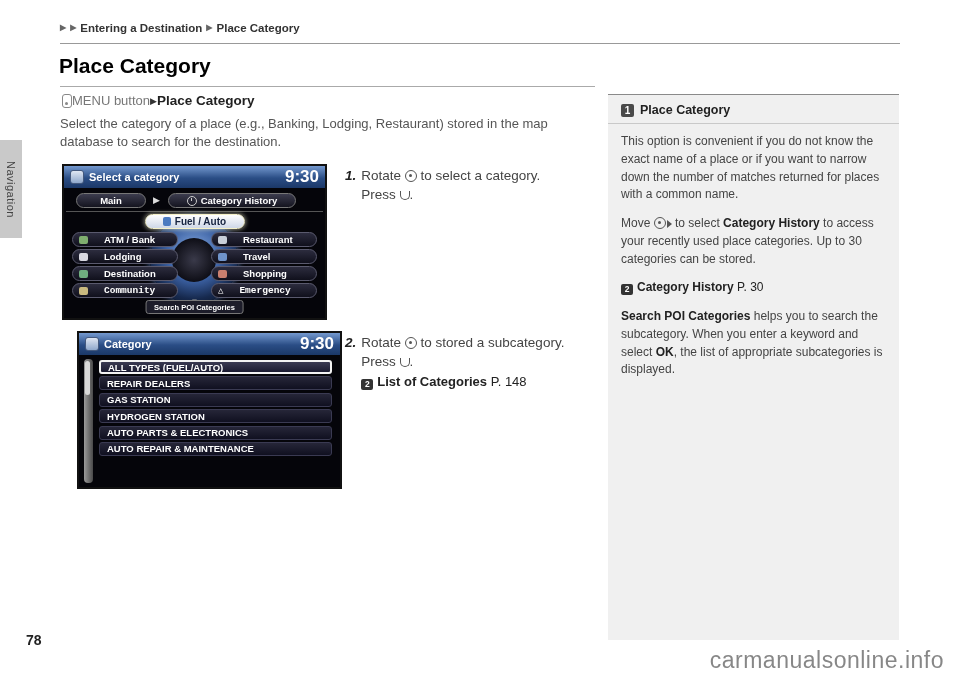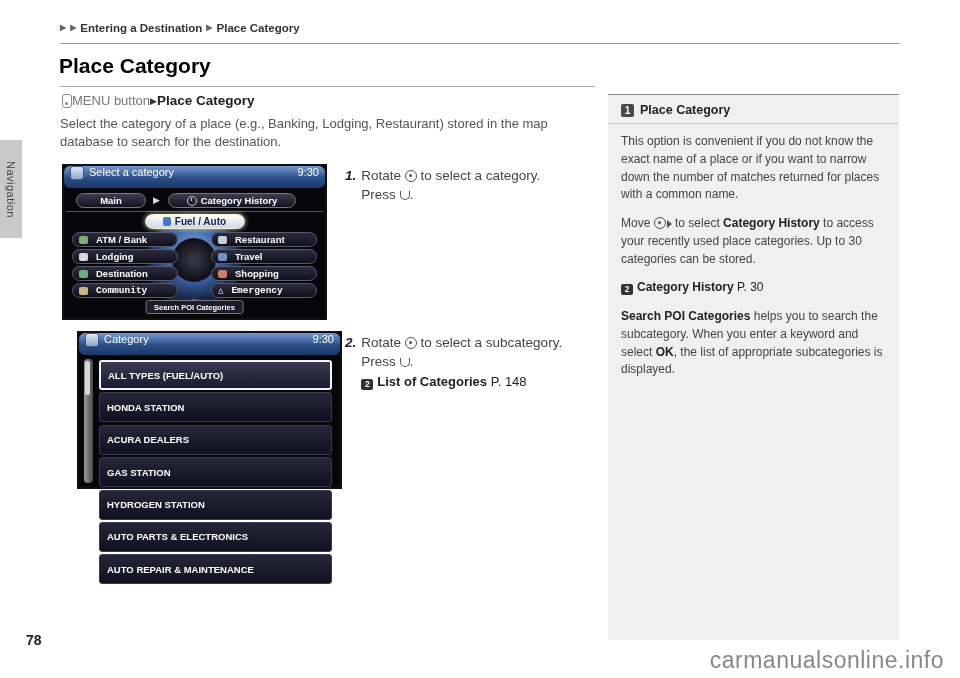--- a/index.html
+++ b/index.html
@@ -32,25 +32,25 @@
   .side-tab span{writing-mode:vertical-rl;font-size:11px;color:#444;letter-spacing:.5px;}
   .page-num{position:absolute;left:26px;top:632px;font-size:14px;font-weight:bold;color:#222;}
   .watermark{position:absolute;right:16px;bottom:4px;font-size:23px;color:#737373;opacity:.85;letter-spacing:.5px;}
 
   
   .shot{position:absolute;width:265px;background:#05050a;border:2px solid #111;box-sizing:border-box;}
   .shot1{left:62px;top:164px;height:156px;}
   .shot2{left:62px;top:331px;height:158px;margin-left:15px;}
   .shot-header{position:absolute;left:0;top:0;right:0;height:22px;
                background:linear-gradient(#7499cf,#2a4d85 55%,#1b3868);
-               display:flex;padding:0 6px;color:#fff;font-weight:normal;font-size:11px;box-sizing:border-box;border-radius:6px;}
+               display:flex;align-items:center;padding:0 6px;color:#fff;font-weight:bold;font-size:11px;box-sizing:border-box;}
   .scr-icon{width:12px;height:12px;border-radius:3px;background:linear-gradient(#dfe6f2,#8fa8cc);
             border:1px solid #44597e;flex:none;}
   .scr-title{flex:1;margin-left:5px;white-space:nowrap;}
-  .scr-time{font-size:11px;}
+  .scr-time{font-size:17px;}
 
   
   .tab{position:absolute;height:15px;background:linear-gradient(#3c3c4e,#14141f);border:1px solid #777;
        border-radius:8px;color:#fff;font-size:9.5px;font-weight:bold;display:flex;align-items:center;
        justify-content:center;gap:4px;box-sizing:border-box;z-index:3;}
   .tab-main{left:12px;top:27px;width:70px;}
   .tab-hist{left:104px;top:27px;width:128px;}
   .tab-arrow{position:absolute;left:89px;top:29px;color:#ddd;font-size:9px;z-index:3;}
   .clock-icon{width:8px;height:8px;border:1px solid #ccc;border-radius:50%;position:relative;flex:none;}
   .clock-icon::after{content:"";position:absolute;left:3px;top:1px;width:1px;height:3px;background:#ccc;}
@@ -72,34 +72,34 @@
   .ci-rest{background:#c9cfd8;}
   .ci-lodg{background:#d8d8e0;}
   .ci-trav{background:#6f93c9;}
   .ci-recr{background:#6fae7f;}
   .ci-shop{background:#c97f6f;}
   .ci-comm{background:#c9b97f;}
   .ci-emer{color:#fff;font-size:9px;line-height:8px;width:auto;background:none;}
 
   .cat{position:absolute;width:106px;height:15px;background:linear-gradient(#2c2c3e,#10101c);
        border:1px solid #5a5a6e;border-radius:8px;color:#fff;font-size:9.5px;font-weight:bold;
-       display:flex;align-items:center;gap:8px;padding:0 6px;box-sizing:border-box;z-index:4;white-space:nowrap;}
+       display:flex;align-items:center;gap:16px;padding:0 6px;box-sizing:border-box;z-index:4;white-space:nowrap;}
   .colL{left:8px;} .colR{left:147px;}
   .row0{top:66px;} .row1{top:83px;} .row2{top:100px;} .row3{top:117px;font-family:Liberation Mono, monospace;}
   .down-arrow{position:absolute;left:50%;transform:translateX(-50%);top:131px;color:#999;font-size:8px;z-index:4;}
   .poi-pill{position:absolute;left:50%;transform:translateX(-50%);bottom:4px;background:#1d1d2a;
        border:1px solid #777;border-radius:3px;color:#fff;font-size:7.5px;font-weight:bold;
        padding:1.5px 8px;white-space:nowrap;z-index:4;}
 
   
   .scrollbar{position:absolute;left:5px;top:26px;width:9px;height:124px;border-radius:4px;
        background:linear-gradient(90deg,#9a9a9a,#4a4a4a);}
   .scrollbar::after{content:"";position:absolute;left:1px;top:2px;width:5px;height:34px;border-radius:3px;background:#d8d8d8;}
   .sub-list{position:absolute;left:20px;top:27px;width:233px;display:flex;flex-direction:column;gap:2.4px;}
-  .sub-item{height:30px;background:linear-gradient(#262638,#101020);border:1px solid #3a3a52;border-radius:3px;
+  .sub-item{height:14px;background:linear-gradient(#262638,#101020);border:1px solid #3a3a52;border-radius:3px;
        color:#fff;font-size:9.5px;font-weight:bold;display:flex;align-items:center;padding:0 7px;
        box-sizing:border-box;white-space:nowrap;}
   .sub-item.selected{border:2px solid #f2f2f2;background:linear-gradient(#3a3a52,#1a1a30);}
 
   
   .step{position:absolute;left:345px;width:262px;display:flex;gap:5px;font-size:13.5px;color:#444;line-height:1.42;}
   .step1{top:166px;} .step2{top:333px;}
   .step-num{font-weight:bold;font-style:italic;color:#222;flex:none;}
   .knob{display:inline-block;width:12px;height:12px;border:1.5px solid #555;border-radius:50%;
         position:relative;vertical-align:-2px;box-sizing:border-box;}
@@ -223,33 +223,32 @@
 
   <div class="shot shot2">
     <div class="shot-header">
       <span class="scr-icon"></span>
       <span class="scr-title">Category</span>
       <span class="scr-time">9:30</span>
     </div>
     <div class="scrollbar"></div>
     <div class="sub-list">
       <div class="sub-item selected">ALL TYPES (FUEL/AUTO)</div>
-      <div class="sub-item">HONDA STATION</div>
-      <div class="sub-item">ACURA DEALERS</div>
+      <div class="sub-item">REPAIR DEALERS</div>
       <div class="sub-item">GAS STATION</div>
       <div class="sub-item">HYDROGEN STATION</div>
       <div class="sub-item">AUTO PARTS &amp; ELECTRONICS</div>
       <div class="sub-item">AUTO REPAIR &amp; MAINTENANCE</div>
     </div>
   </div>
 
   <div class="step step2">
     <span class="step-num">2.</span>
     <span>
-      <span>Rotate </span><span class="knob"></span><span> to select a subcategory.</span><br>
+      <span>Rotate </span><span class="knob"></span><span> to stored a subcategory.</span><br>
       <span>Press </span><span class="enter-icon"></span><span>.</span>
       <div class="ref-line">
         <span class="ref-badge">2</span><span class="bold">List of Categories</span><span> P. 148</span>
       </div>
     </span>
   </div>
 
   <aside class="sidebar">
     <div class="sb-header">
       <span class="info-badge">1</span>

